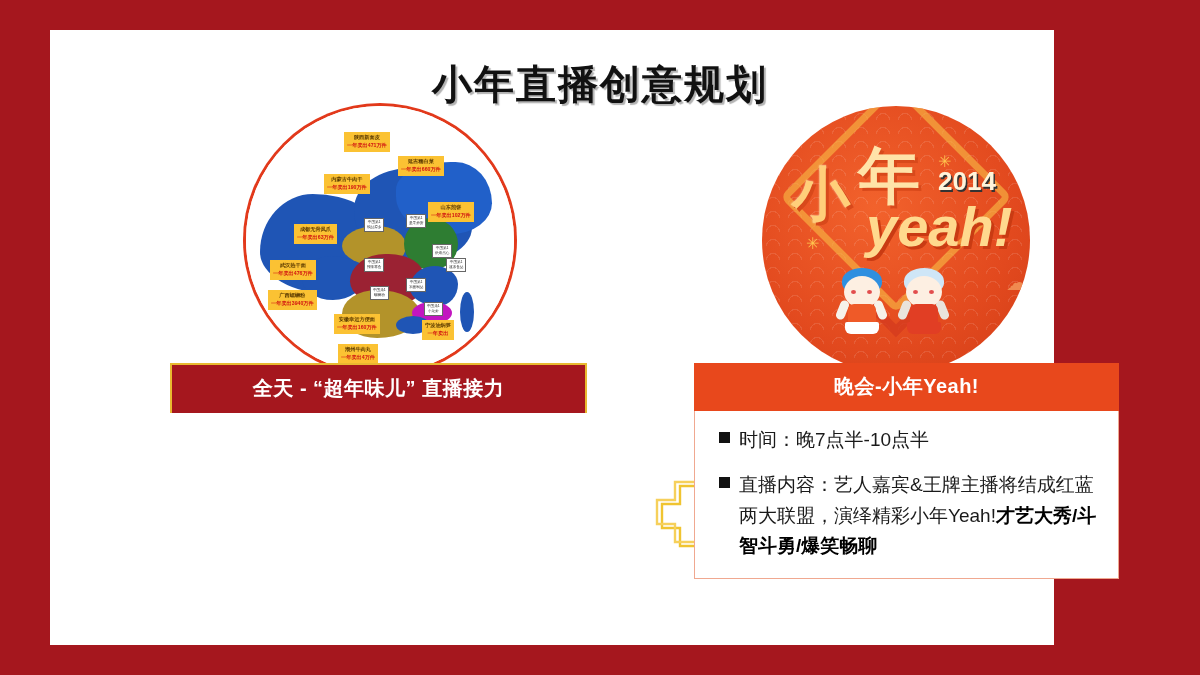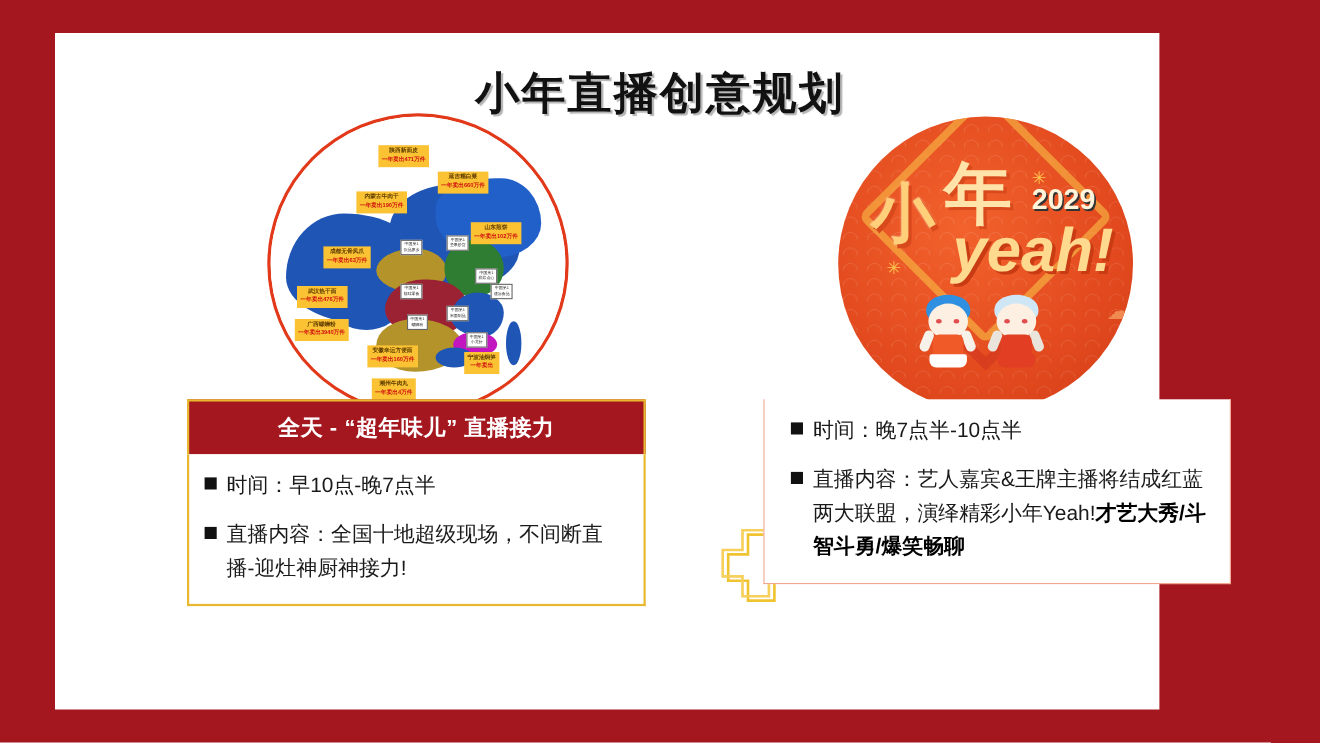--- a/index.html
+++ b/index.html
@@ -257,21 +257,21 @@
   </div>
 
   <div class="circle-wrap circle-right">
     <div class="circle">
       <div class="wavepat"></div>
       <div class="diamond"></div>
       <div class="chev"></div>
       <div class="logo-xn">小</div>
       <div class="logo-nian">年</div>
       <div class="logo-yeah">yeah!</div>
-      <div class="logo-2020">2029</div>
+      <div class="logo-2020">2014</div>
       <div class="spark sp1">✳</div>
       <div class="spark sp2">✳</div>
       <div class="cloud">☁</div>
 
       <div class="chibi c-blue">
         <div class="armL"></div>
         <div class="armR"></div>
         <div class="hair"></div>
         <div class="head"></div>
         <div class="eye eL"></div>
@@ -287,40 +287,31 @@
         <div class="eye eL"></div>
         <div class="eye eR"></div>
         <div class="body"></div>
         <div class="skirt"></div>
       </div>
     </div>
   </div>
 
   <div class="card card-left">
     <div class="card-head">全天 - “超年味儿” 直播接力</div>
-    <div class="card-body">
-      <div class="bullet-row">
-        <span class="bsq"></span>
-        <span class="btext">时间：早10点-晚7点半</span>
-      </div>
-      <div class="bullet-row">
-        <span class="bsq"></span>
-        <span class="btext">直播内容：全国十地超级现场，不间断直播-迎灶神厨神接力!</span>
-      </div>
-    </div>
   </div>
 
   <div class="plus-icon">
     <svg width="76" height="76" viewBox="0 0 76 76" aria-hidden="true">
       <path d="M26 8 H50 V26 H68 V50 H50 V68 H26 V50 H8 V26 H26 Z" fill="none" stroke="#F0C430" stroke-width="2.4"></path>
       <path d="M21 4 H45 V22 H63 V46 H45 V64 H21 V46 H3 V22 H21 Z" fill="none" stroke="#F6D05B" stroke-width="2.4"></path>
     </svg>
   </div>
 
   <div class="card card-right">
+    <div class="card-head">晚会-小年Yeah!</div>
     <div class="card-body">
       <div class="bullet-row">
         <span class="bsq"></span>
         <span class="btext">时间：晚7点半-10点半</span>
       </div>
       <div class="bullet-row">
         <span class="bsq"></span>
         <span class="btext"><span>直播内容：艺人嘉宾&amp;王牌主播将结成红蓝两大联盟，演绎精彩小年Yeah!</span><b>才艺大秀/斗智斗勇/爆笑畅聊</b></span>
       </div>
     </div>

